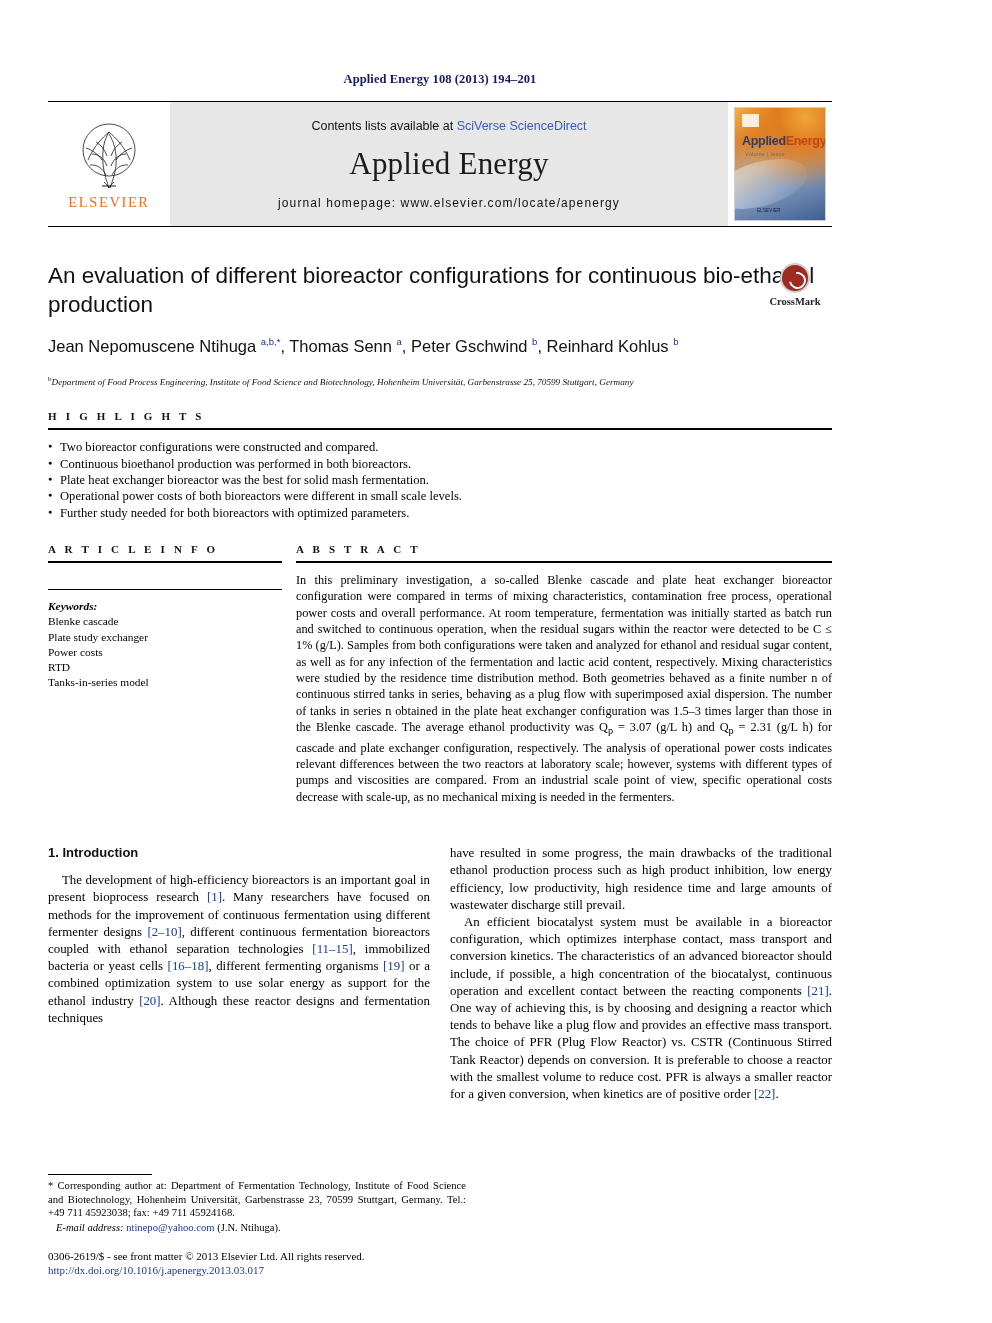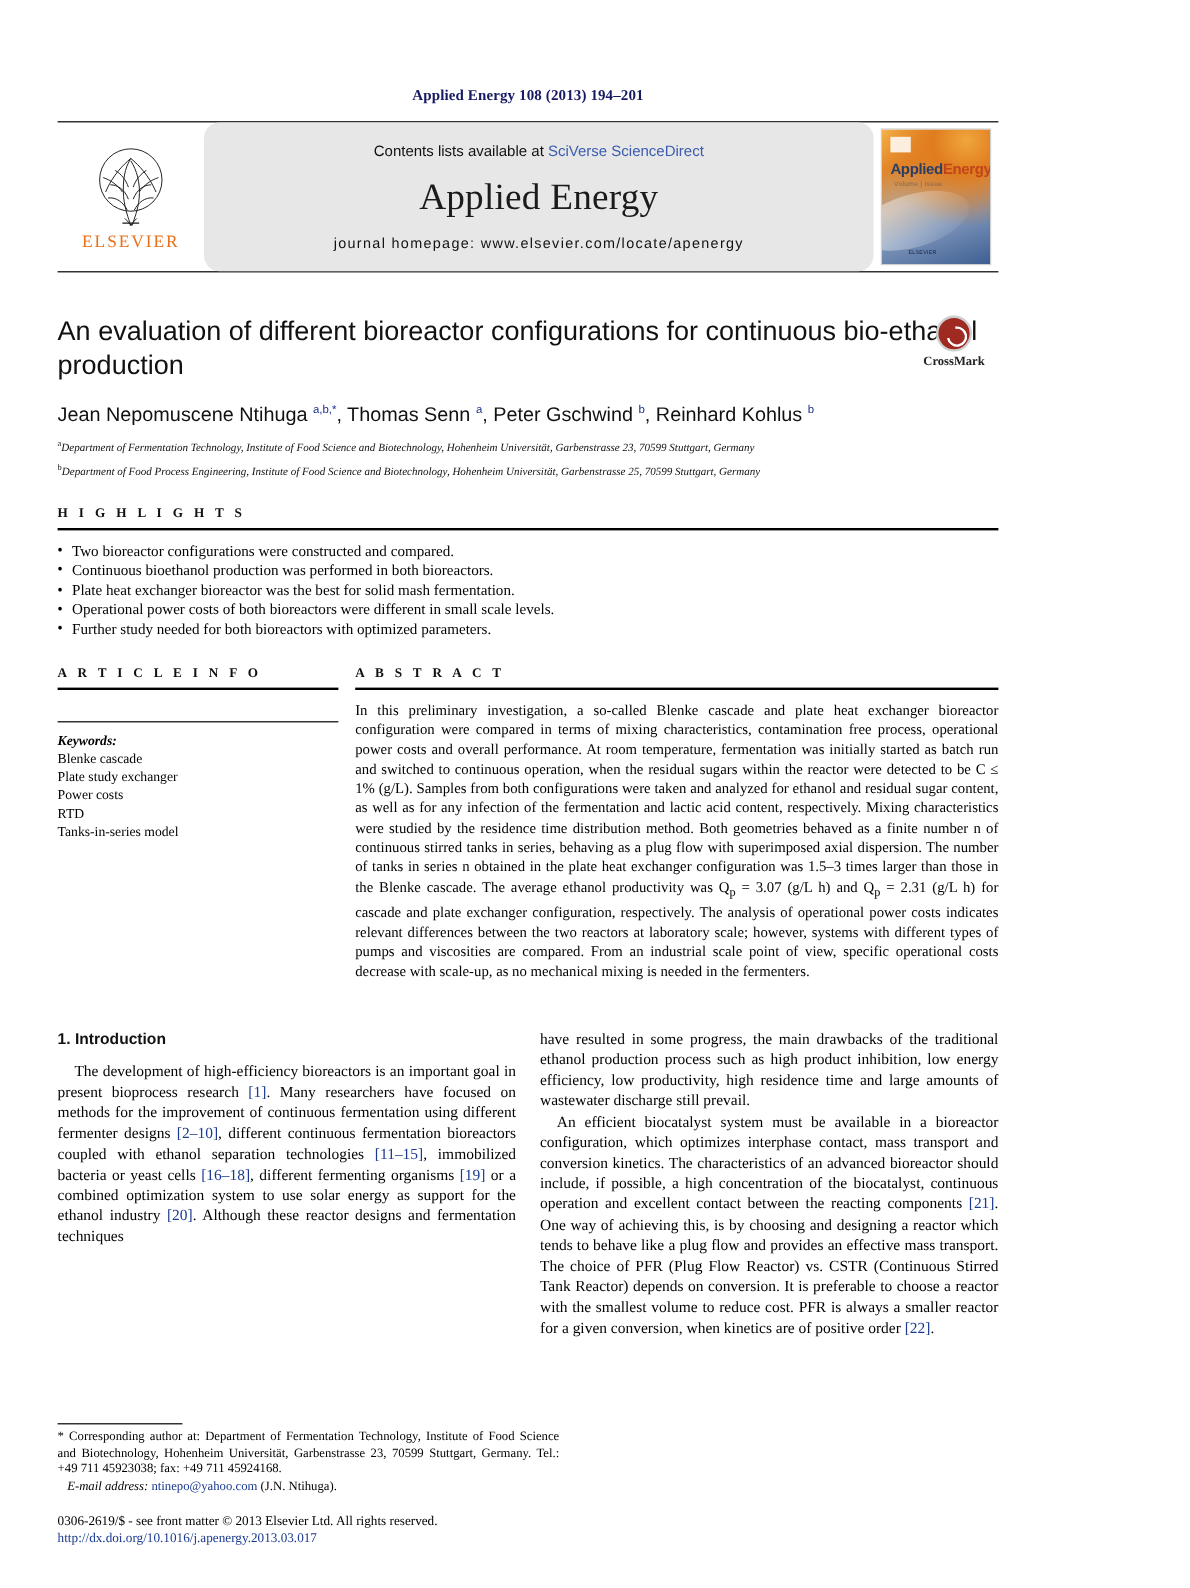--- a/index.html
+++ b/index.html
@@ -61,21 +61,20 @@
     margin-top: 2px;
   }
   .mast-center {
     flex: 1 1 auto;
     background: #e7e7e7;
     display: flex;
     flex-direction: column;
     align-items: center;
     justify-content: center;
     position: relative;
-    border-radius: 13px;
   }
   .contents-line {
     font-family: "Liberation Sans", sans-serif;
     font-size: 12.5px;
     color: #111;
     margin-top: 6px;
   }
   .contents-line .sd-link { color: #3b5cb0; }
   .journal-name {
     font-family: "Liberation Serif", serif;
@@ -271,21 +270,21 @@
     margin: 0;
     text-indent: 14px;
   }
   .body-p + .body-p { margin-top: 0; }
   .ref { color: #1b3a8f; }
 
   
   .foot {
     position: absolute;
     left: 48px;
-    bottom: 34px;
+    bottom: 46px;
     width: 418px;
   }
   .foot-rule { width: 104px; border-top: 1.1px solid #000; margin-bottom: 4px; }
   .foot-text {
     font-family: "Liberation Serif", serif;
     font-size: 10.6px;
     line-height: 13.4px;
     text-align: justify;
   }
   .foot-email { margin-top: 1px; }
@@ -354,24 +353,21 @@
 
     <div class="crossmark">
       <div class="cm-badge"></div>
       <div class="cm-label">CrossMark</div>
     </div>
 
     <h1 class="art-title">An evaluation of different bioreactor configurations for continuous bio-ethanol production</h1>
 
     <div class="authors">Jean Nepomuscene Ntihuga <sup>a,b,</sup><sup>*</sup>, Thomas Senn <sup>a</sup>, Peter Gschwind <sup>b</sup>, Reinhard Kohlus <sup>b</sup></div>
 
-    <div class="affil">
-      <sup>a</sup><span>Department of Fermentation Technology, Institute of Food Science and Biotechnology, Hohenheim Universität, Garbenstrasse 23, 70599 Stuttgart, Germany</span>
-    </div>
-    <div class="affil" style="margin-top:5px">
+    <div class="affil" style="margin-top:17px">
       <sup>b</sup><span>Department of Food Process Engineering, Institute of Food Science and Biotechnology, Hohenheim Universität, Garbenstrasse 25, 70599 Stuttgart, Germany</span>
     </div>
   </div>
 
   <div class="highlights">
     <div class="sec-head">H I G H L I G H T S</div>
     <div class="hl-rule-bot"></div>
     <ul class="hl-list">
       <li>Two bioreactor configurations were constructed and compared.</li>
       <li>Continuous bioethanol production was performed in both bioreactors.</li>

